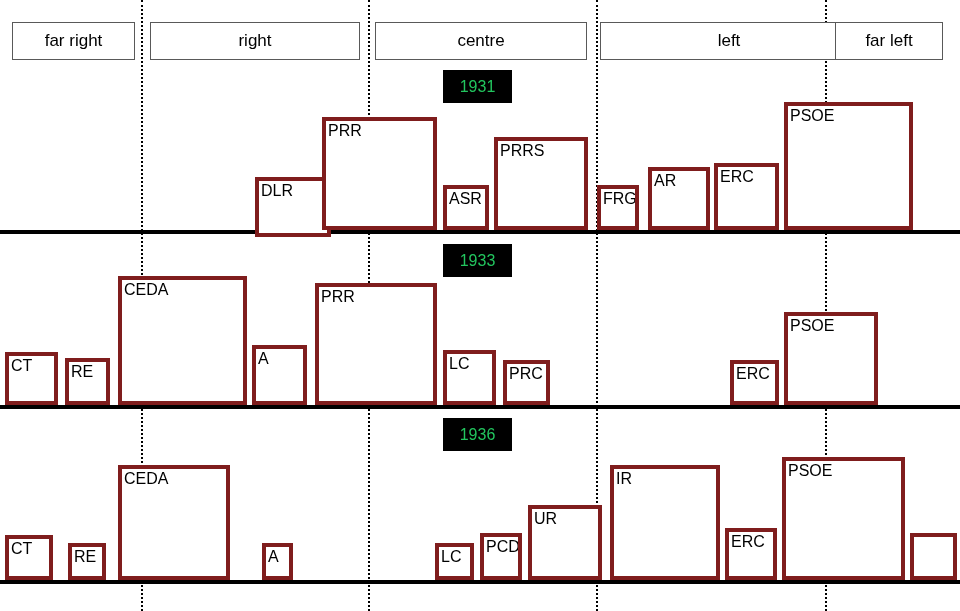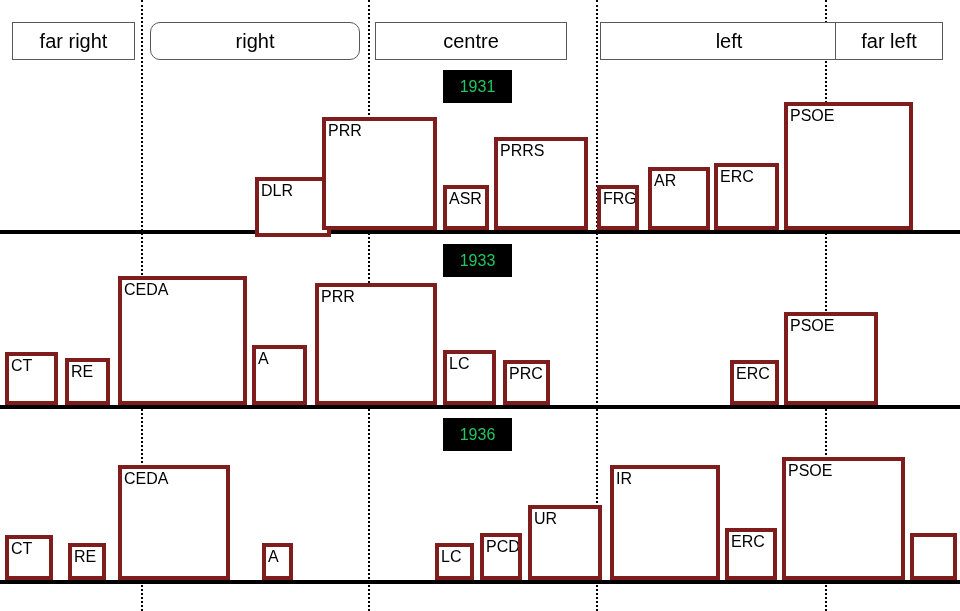--- a/index.html
+++ b/index.html
@@ -34,21 +34,21 @@
   .spectrum-label {
     position: absolute;
     top: 22px;
     height: 38px;
     background: #fff;
     border: 1px solid #595959;
     box-sizing: border-box;
     display: flex;
     align-items: center;
     justify-content: center;
-    font-size: 20px;
+    font-size: 17px;
     color: #000;
     z-index: 3;
   }
   .party-box {
     position: absolute;
     background: #fff;
     border: 4px solid #7f1d1d;
     box-sizing: border-box;
     z-index: 3;
     font-size: 16px;
@@ -71,22 +71,22 @@
 </style>
 </head>
 <body>
 
 <div id="diagram">
     <div class="divider" style="left: 141px;"></div>
     <div class="divider" style="left: 368px;"></div>
     <div class="divider" style="left: 596px;"></div>
     <div class="divider" style="left: 825px;"></div>
     <div class="spectrum-label" style="left: 12px; width: 123px;">far right</div>
-    <div class="spectrum-label" style="left: 150px; width: 210px; border-radius: 10px;">right</div>
-    <div class="spectrum-label" style="left: 375px; width: 192px; text-align: right;">centre</div>
+    <div class="spectrum-label" style="left: 150px; width: 210px;">right</div>
+    <div class="spectrum-label" style="left: 375px; width: 212px; text-align: right;">centre</div>
     <div class="spectrum-label" style="left: 600px; width: 258px;">left</div>
     <div class="spectrum-label" style="left: 835px; width: 108px;">far left</div>
     <div class="baseline" style="top: 230px;"></div>
     <div class="year-badge" style="left: 443px; top: 70px; width: 69px; height: 33px;">1931</div>
     <div class="party-box" style="left: 255px; width: 76px; top: 177px; height: 60px;">DLR</div>
     <div class="party-box" style="left: 322px; width: 115px; top: 117px; height: 113px;">PRR</div>
     <div class="party-box" style="left: 443px; width: 46px; top: 185px; height: 45px;">ASR</div>
     <div class="party-box" style="left: 494px; width: 94px; top: 137px; height: 93px;">PRRS</div>
     <div class="party-box" style="left: 597px; width: 42px; top: 185px; height: 45px;">FRG</div>
     <div class="party-box" style="left: 648px; width: 62px; top: 167px; height: 63px;">AR</div>

